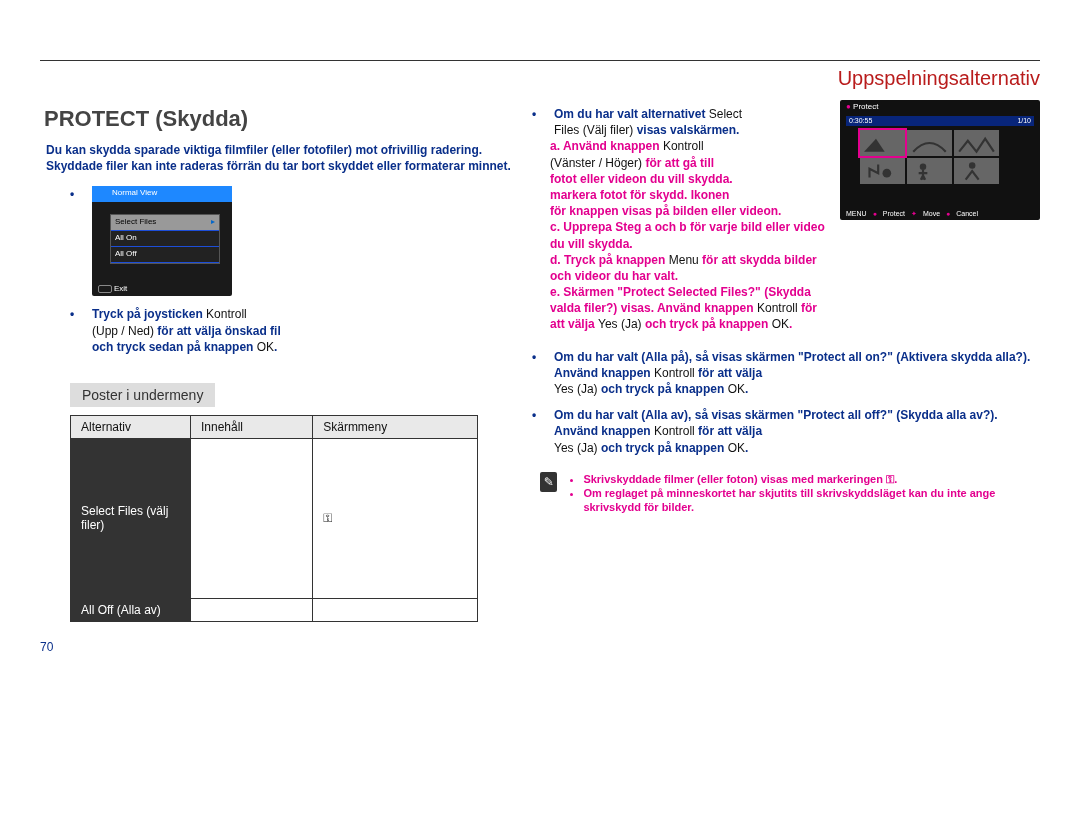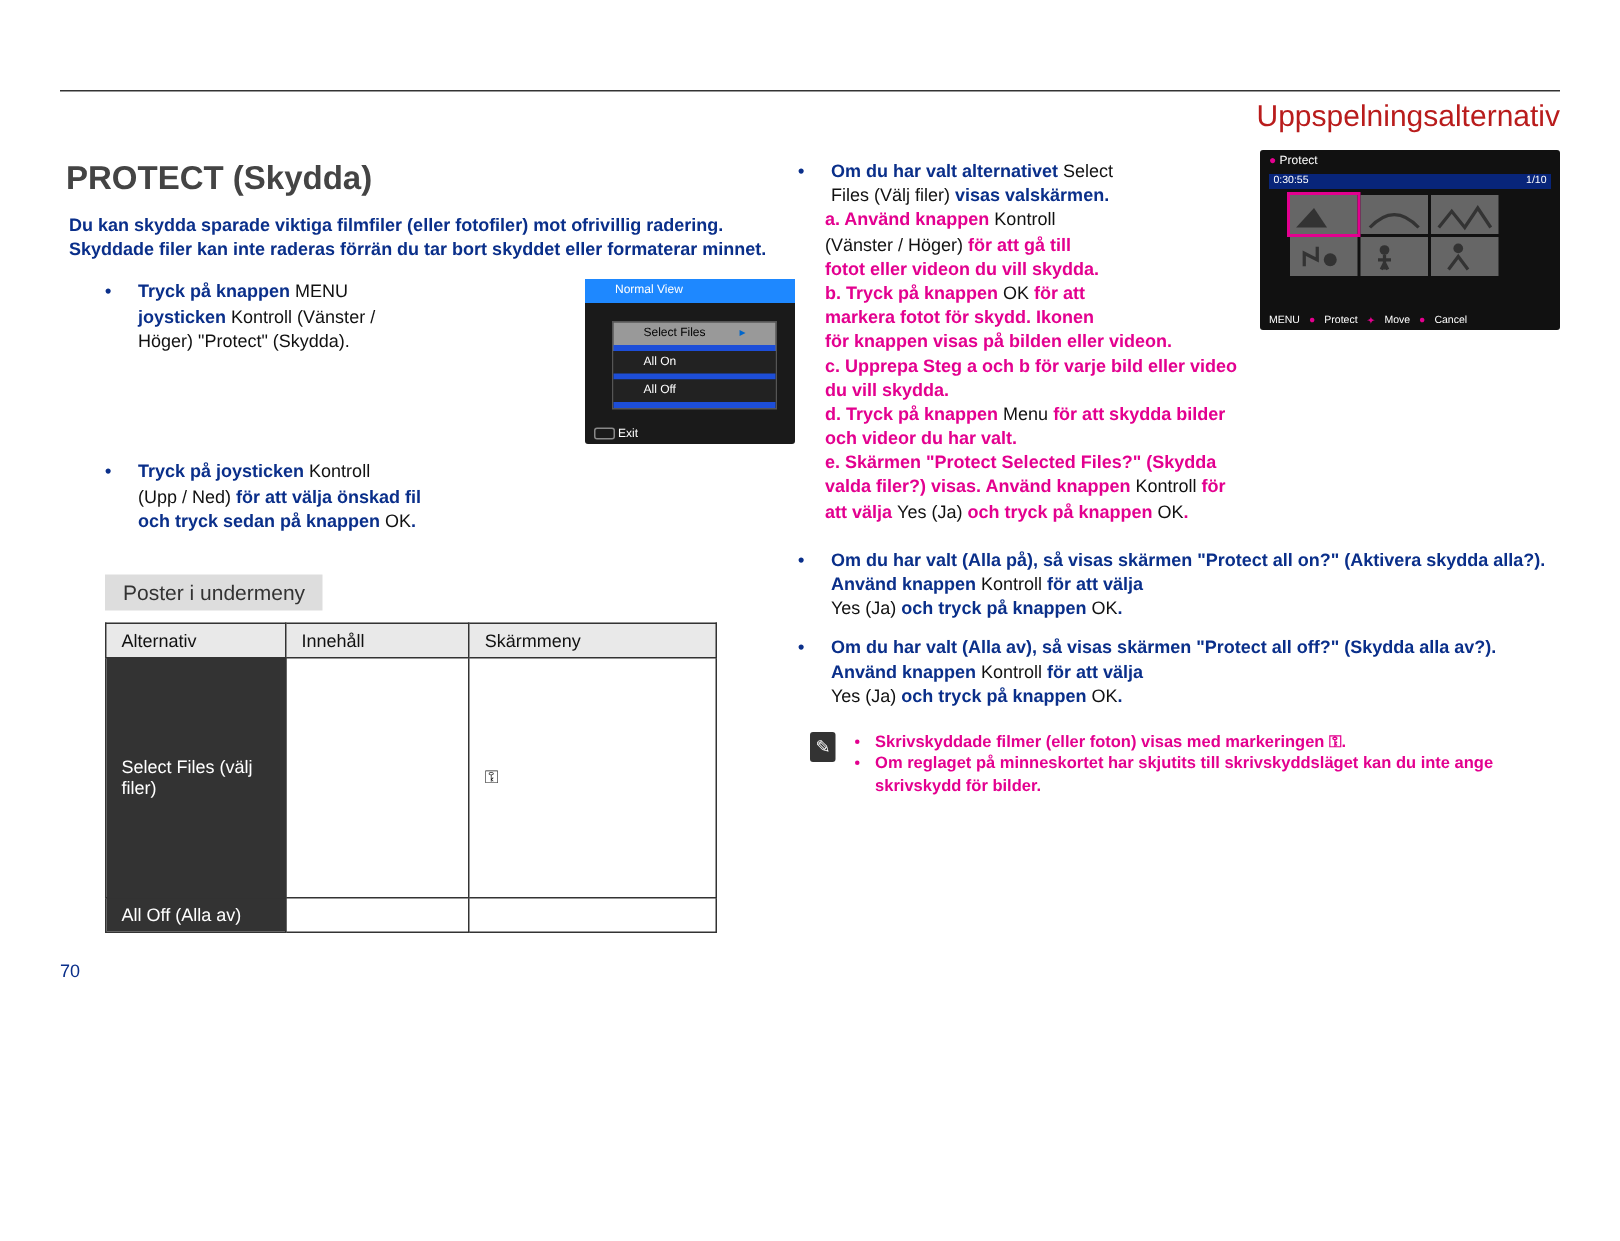--- a/index.html
+++ b/index.html
@@ -19,21 +19,21 @@
   .noteblock { display:flex; gap:6px; margin-left:30px; font-size:11px; line-height:1.3;}
   .noteblock ul { list-style: disc; padding-left: 16px; }
   .steps { margin: 12px 0 12px 30px; }
   .step { display:flex; gap:8px; margin-bottom:10px; line-height:1.35;}
   .step-bullet { width:14px; flex:none;}
   .step-body { flex:1;}
   
   .menuart { width:140px; height:110px; background:#1a1a1a; color:#fff; font-size:8px; position:relative; flex:none; border-radius:2px; }
   .menuart .topbar { background:#1e88ff; height:16px; width:100%; }
   .menuart .panel { position:absolute; top:28px; left:18px; width:110px; border:1px solid #555;}
-  .menuart .row { background:#222; border-bottom:4px solid #1d4ed8; padding:2px 20px;}
+  .menuart .row { background:#222; border-bottom:1px solid #1d4ed8; padding:2px 4px;}
   .menuart .row.sel { background:#999; color:#000; display:flex; justify-content:space-between; align-items:center;}
   .menuart .row.sel::after{content:"▸"; color:#06c;}
   .menuart .toptitle{position:absolute; top:2px; left:20px; color:#fff; font-size:8px;}
   
   .thumbs { width:200px; height:120px; background:#111; position:relative; border-radius:2px; margin-left:auto;}
   .thumbs .tb-title{ position:absolute; top:2px; left:6px; font-size:8px;}
   .thumbs .tb-title .dot{color:#e3008f;}
   .thumbs .tb-bar{ position:absolute; top:16px; left:6px; right:6px; height:10px; background:#08257a; color:#fff; font-size:7px; line-height:10px; padding:0 3px; display:flex; justify-content:space-between;}
   .thumbs .grid { position:absolute; top:30px; left:20px; display:grid; grid-template-columns: repeat(3,45px); grid-auto-rows:26px; gap:2px;}
   .thumbs .cell { background:#666;}
@@ -70,29 +70,20 @@
 
   <div class="leftcol">
     <h1>PROTECT (Skydda)</h1>
 
     <div class="intro blue">Du kan skydda sparade viktiga filmfiler (eller fotofiler) mot ofrivillig radering. Skyddade filer kan inte raderas förrän du tar bort skyddet eller formaterar minnet.</div>
 
 
     <div class="steps">
       <div class="step">
         <div class="step-bullet blue">•</div>
-        <div class="step-body">
-          <div>
-            <span class="blue">Tryck på knappen </span><span class="normal">MENU</span><span class="blue"> </span>
-          </div>
-          <div>
-            <span class="blue">joysticken</span><span class="normal"> Kontroll</span><span class="normal"> (Vänster /</span>
-          </div>
-          <div class="normal">Höger)  "Protect" (Skydda).</div>
-        </div>
         <div class="menuart">
           <div class="topbar"></div>
           <div class="toptitle">Normal View</div>
           <div class="panel">
             <div class="row sel">Select Files</div>
             <div class="row">All On</div>
             <div class="row">All Off</div>
           </div>
           <div style="position:absolute; bottom:2px; left:6px; display:flex; gap:2px; align-items:center;">
             <span style="display:inline-block;width:14px;height:8px;border:1px solid #888;border-radius:2px;"></span>
@@ -144,21 +135,20 @@
             <div class="dot blue">•</div>
             <div>
               <span class="blue">Om du har valt alternativet </span><span class="normal">Select</span><br>
               <span class="normal">Files (Välj filer)</span><span class="blue"> visas valskärmen.</span>
             </div>
           </div>
           <div class="sub">
             <div><span class="magenta">a. Använd knappen</span><span class="normal"> Kontroll</span></div>
             <div><span class="normal">(Vänster / Höger)</span><span class="magenta"> för att gå till</span></div>
             <div class="magenta">fotot eller videon du vill skydda.</div>
-            <div><span class="magenta">b. Tryck på knappen </span><span class="normal">OK</span><span class="magenta"> för att</span></div>
             <div class="magenta">markera fotot för skydd. Ikonen</div>
             <div class="magenta">för knappen visas på bilden eller videon.</div>
             <div class="magenta">c. Upprepa Steg a och b för varje bild eller video du vill skydda.</div>
             <div><span class="magenta">d. Tryck på knappen </span><span class="normal">Menu</span><span class="magenta"> för att skydda bilder och videor du har valt.</span></div>
             <div>
               <span class="magenta">e. Skärmen "Protect Selected Files?" (Skydda valda filer?) visas. Använd knappen</span><span class="normal"> Kontroll</span><span class="magenta"> för att välja </span><span class="normal">Yes (Ja)</span><span class="magenta"> och tryck på knappen </span><span class="normal">OK</span><span class="magenta">.</span>
             </div>
           </div>
         </div>
       </div>

